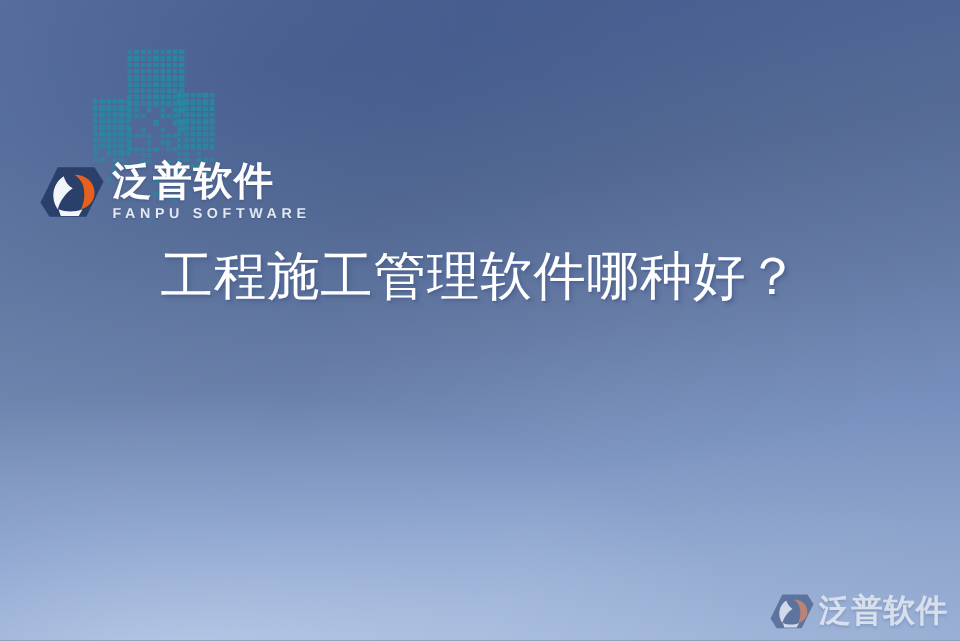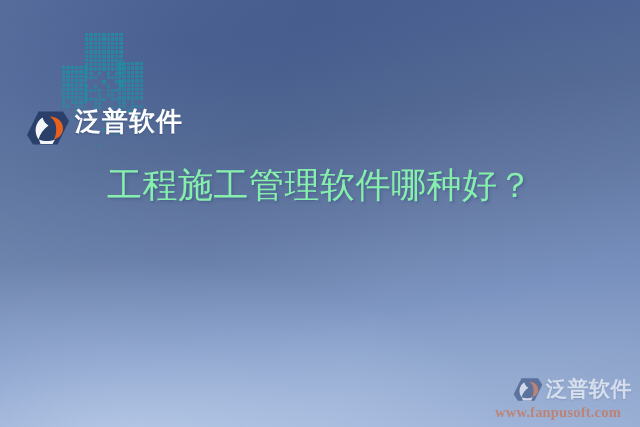--- a/index.html
+++ b/index.html
@@ -104,21 +104,21 @@
 
   
   #headline {
     position:absolute;
     left:0; right:0;
     top:162px;
     text-align:center;
     font-family:"DejaVu Serif", "Liberation Serif", serif;
     font-size:35px;
     line-height:46px;
-    color:#86efac;
+    color:#ffffff;
     letter-spacing:0.5px;
     text-shadow:
        1px 1px 0 rgba(74,96,146,0.55),
        2px 2px 3px rgba(60,80,130,0.38);
   }
   #headline .hl {
     display:block;
     white-space:nowrap;
   }
 
@@ -435,33 +435,33 @@
 
     <svg id="logo-mark" viewBox="0 0 44 36">
       <path d="M12.5 1.5 L37 1.5 L43 11 L31.5 34.5 L7 34.5 L1 25 Z" fill="#2b3f6b"></path>
       <path d="M16.5 7.5 C9 12.5 7.5 22 12.5 29.5 C14 24 17.5 19 22.5 15.5 C19.5 14 17.5 11 16.5 7.5 Z" fill="#f2f5fa"></path>
       <path d="M23.5 6.5 C31.5 6.5 37 11.5 37 18.5 C37 23.5 33.5 28 28 29.5 C30.5 24.5 31 18 29 12.5 C27.5 9.5 25.5 7.5 23.5 6.5 Z" fill="#e8601d"></path>
       <path d="M13 29.5 C18 31.5 24 31.5 29 29.5 L26.5 34 L14.5 34 Z" fill="#f2f5fa"></path>
     </svg>
 
     <div id="logo-wordmark">
       <div id="logo-cn">泛普软件</div>
+      <div id="logo-en">FANPU SOFTWARE</div>
     </div>
   </div>
 
   <div id="headline">
     <span class="hl">工程施工管理软件哪种好？</span>
   </div>
 
   <div id="watermark">
     <div id="wm-row">
       <svg id="wm-mark" viewBox="0 0 44 36">
         <path d="M12.5 1.5 L37 1.5 L43 11 L31.5 34.5 L7 34.5 L1 25 Z" fill="#3a4f7d"></path>
         <path d="M16.5 7.5 C9 12.5 7.5 22 12.5 29.5 C14 24 17.5 19 22.5 15.5 C19.5 14 17.5 11 16.5 7.5 Z" fill="#f2f5fa"></path>
         <path d="M23.5 6.5 C31.5 6.5 37 11.5 37 18.5 C37 23.5 33.5 28 28 29.5 C30.5 24.5 31 18 29 12.5 C27.5 9.5 25.5 7.5 23.5 6.5 Z" fill="#d2693f"></path>
         <path d="M13 29.5 C18 31.5 24 31.5 29 29.5 L26.5 34 L14.5 34 Z" fill="#f2f5fa"></path>
       </svg>
       <div id="wm-cn">泛普软件</div>
     </div>
-    <div id="wm-url">www.fanpusoft.com</div>
   </div>
 
 </div>
 
 </body></html>

